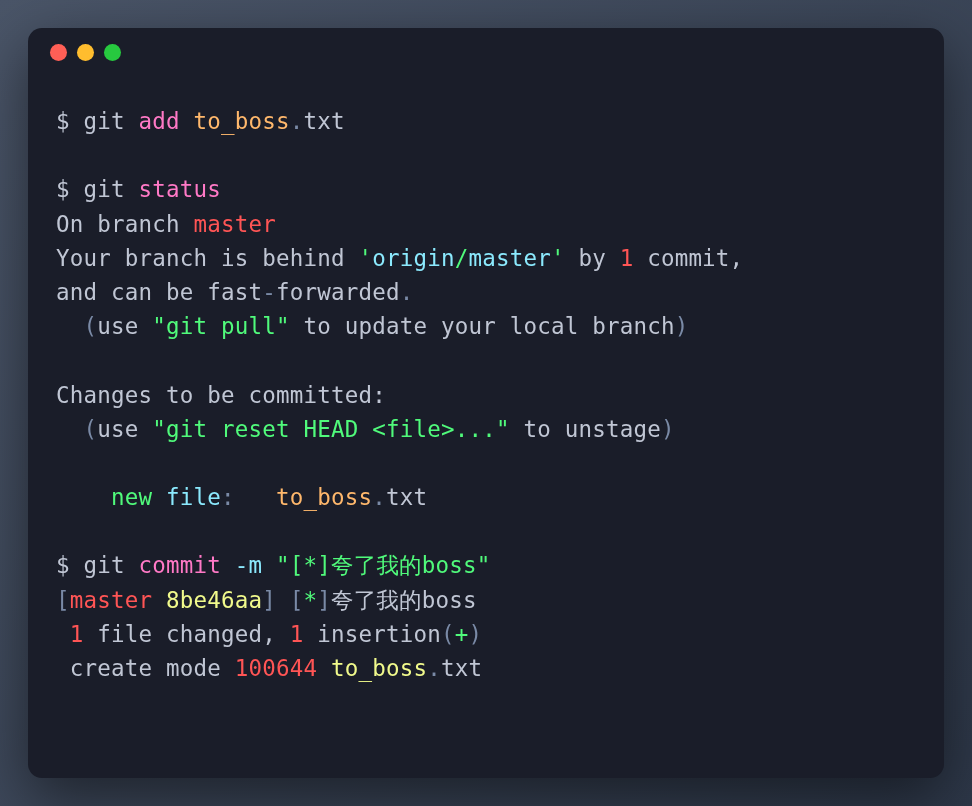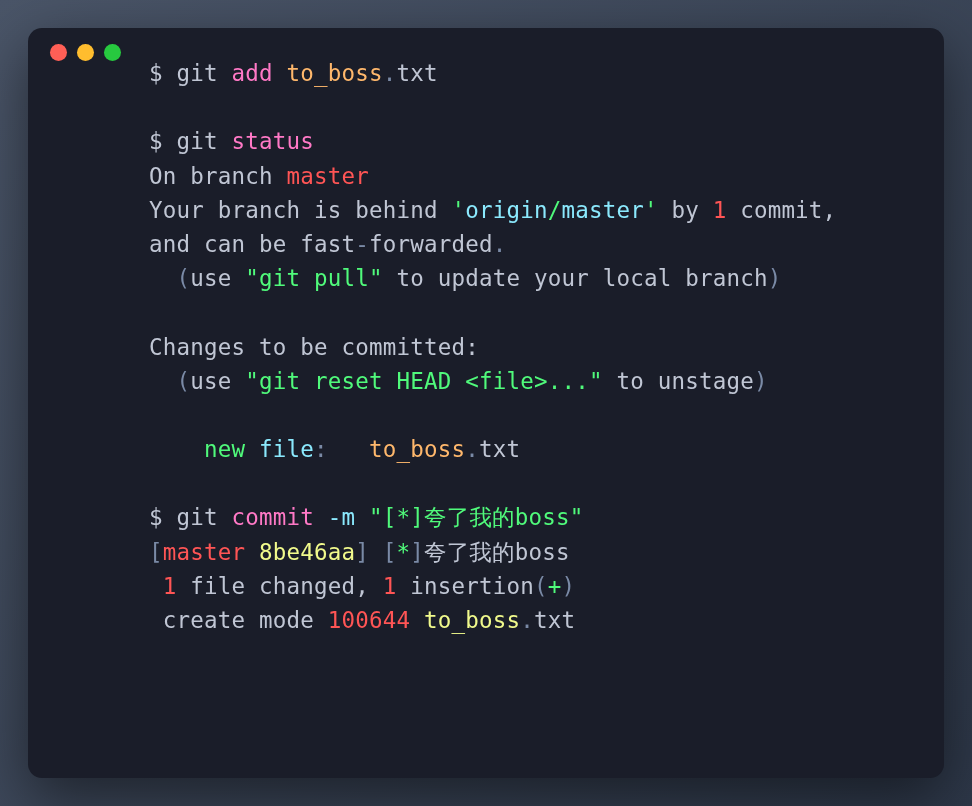--- a/index.html
+++ b/index.html
@@ -14,21 +14,21 @@
     position: absolute;
     top: 28px;
     left: 28px;
     right: 28px;
     bottom: 28px;
     background: #1a1d29;
     border-radius: 14px;
     box-shadow: 0 20px 60px rgba(0,0,0,0.5);
     overflow: hidden;
     display: flex;
-    flex-direction: row;
+    flex-direction: column;
   }
   .titlebar {
     height: 48px;
     display: flex;
     align-items: center;
     padding-left: 22px;
     gap: 10px;
   }
   .dot {
     width: 17px;

